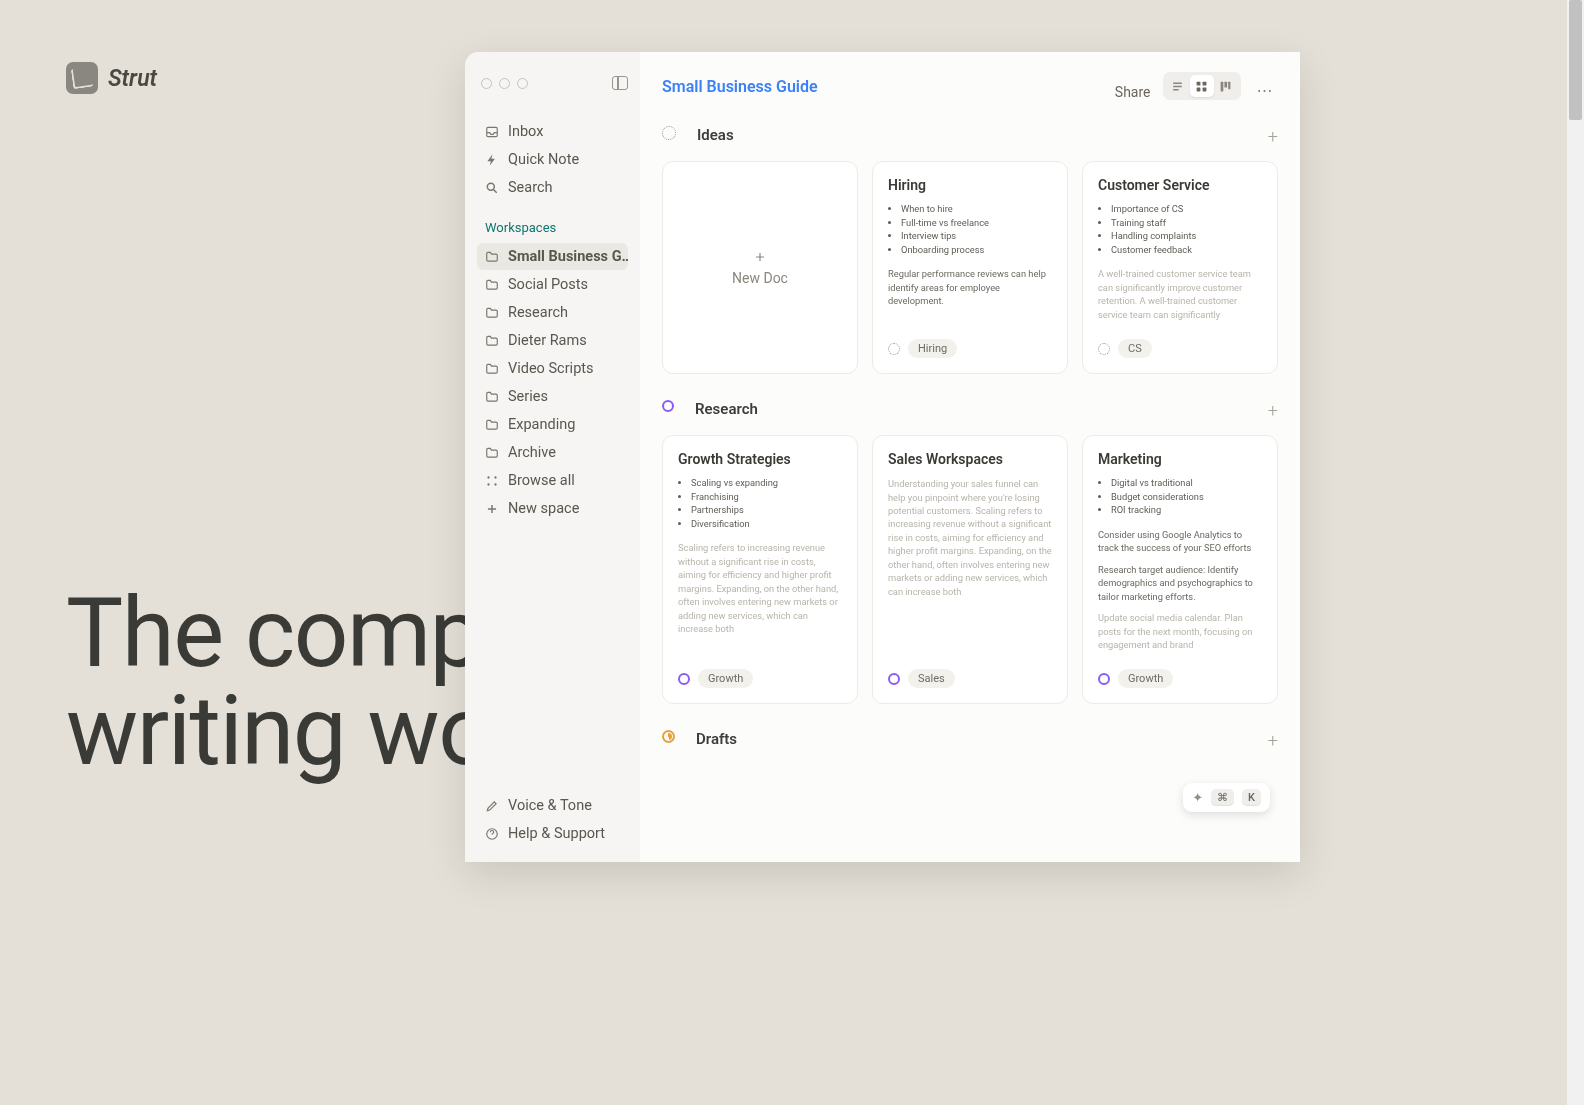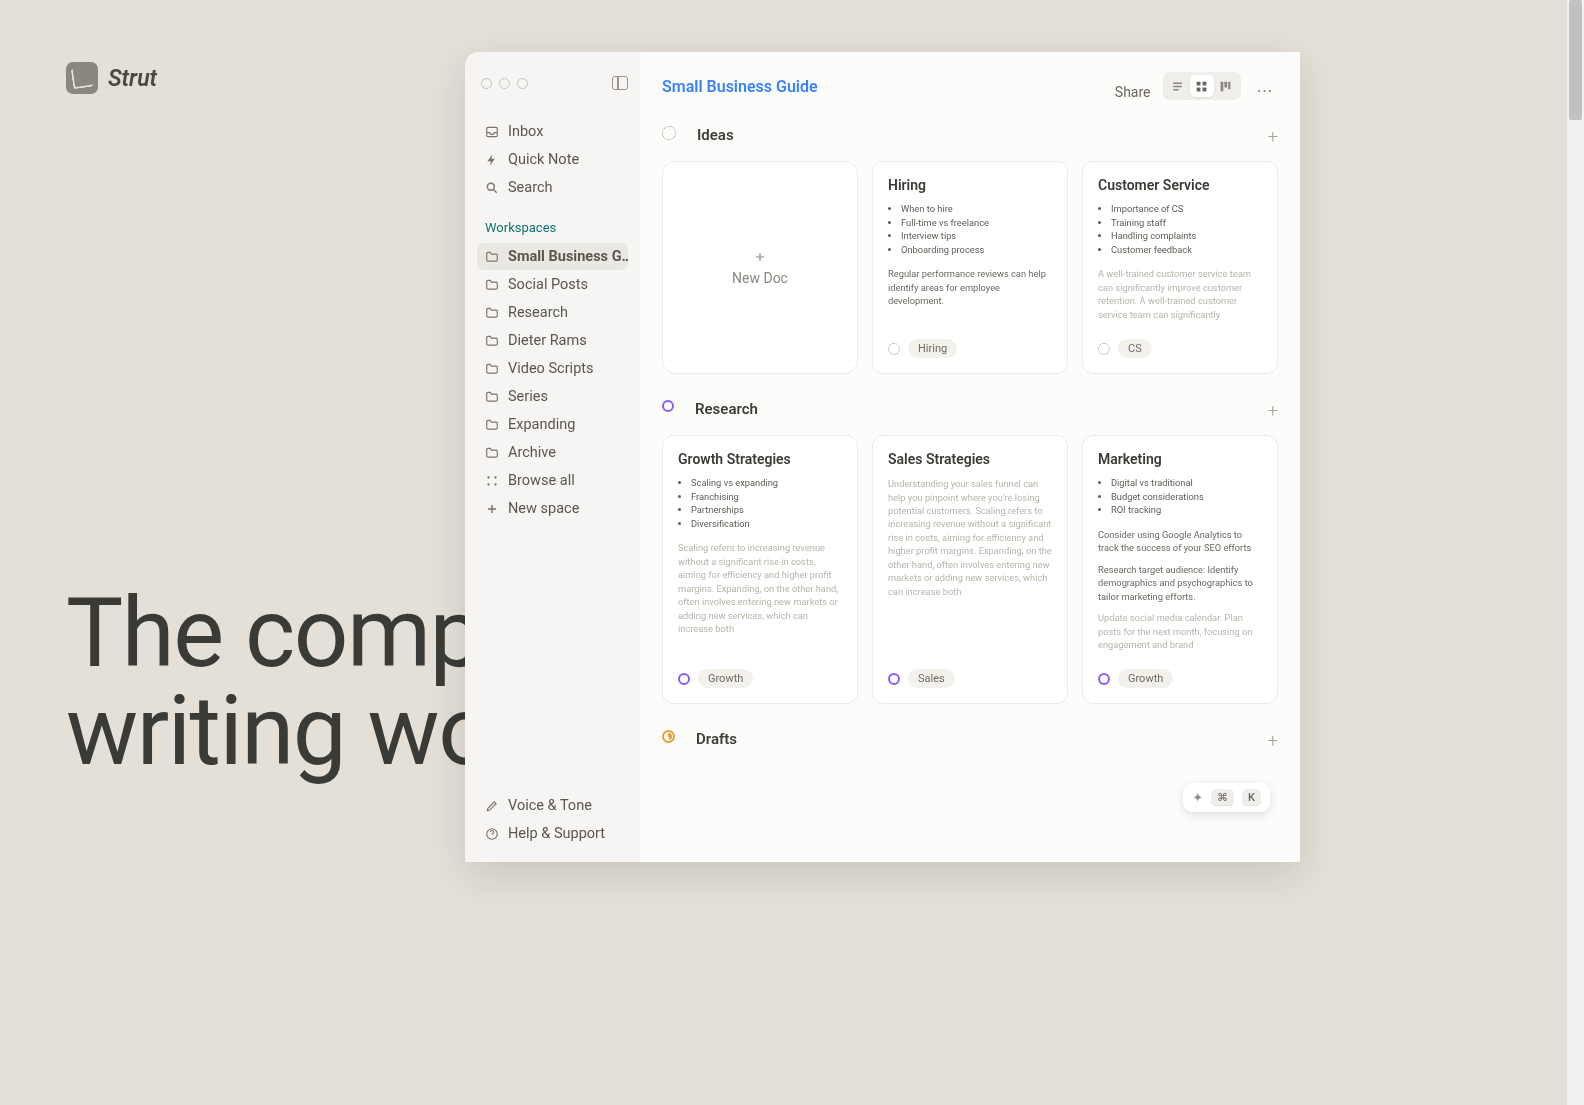--- a/index.html
+++ b/index.html
@@ -214,21 +214,20 @@
   font-size: 9.3px;
 }
 .card.new-doc {
   align-items: center;
   justify-content: center;
   color: #8b877d;
   font-size: 14px;
   gap: 6px;
   flex-direction: column;
   min-height: 200px;
-  border-radius: 13px;
 }
 .card-title {
   font-size: 14px;
   font-weight: 600;
   color: #3c3a35;
   margin-bottom: 10px;
 }
 .card ul {
   list-style: disc;
   padding-left: 13px;
@@ -548,21 +547,21 @@
             <li>Partnerships</li>
             <li>Diversification</li>
           </ul>
           <div class="card-body fade">Scaling refers to increasing revenue without a significant rise in costs, aiming for efficiency and higher profit margins. Expanding, on the other hand, often involves entering new markets or adding new services, which can increase both</div>
           <div class="card-footer">
             <div class="ring-purple"></div>
             <div class="tag">Growth</div>
           </div>
         </div>
         <div class="card">
-          <div class="card-title">Sales Strategies</div>
+          <div class="card-title">Sales Workspaces</div>
           <div class="card-body fade">Understanding your sales funnel can help you pinpoint where you're losing potential customers. Scaling refers to increasing revenue without a significant rise in costs, aiming for efficiency and higher profit margins. Expanding, on the other hand, often involves entering new markets or adding new services, which can increase both</div>
           <div class="card-footer">
             <div class="ring-purple"></div>
             <div class="tag">Sales</div>
           </div>
         </div>
         <div class="card">
           <div class="card-title">Marketing</div>
           <ul>
             <li>Digital vs traditional</li>

